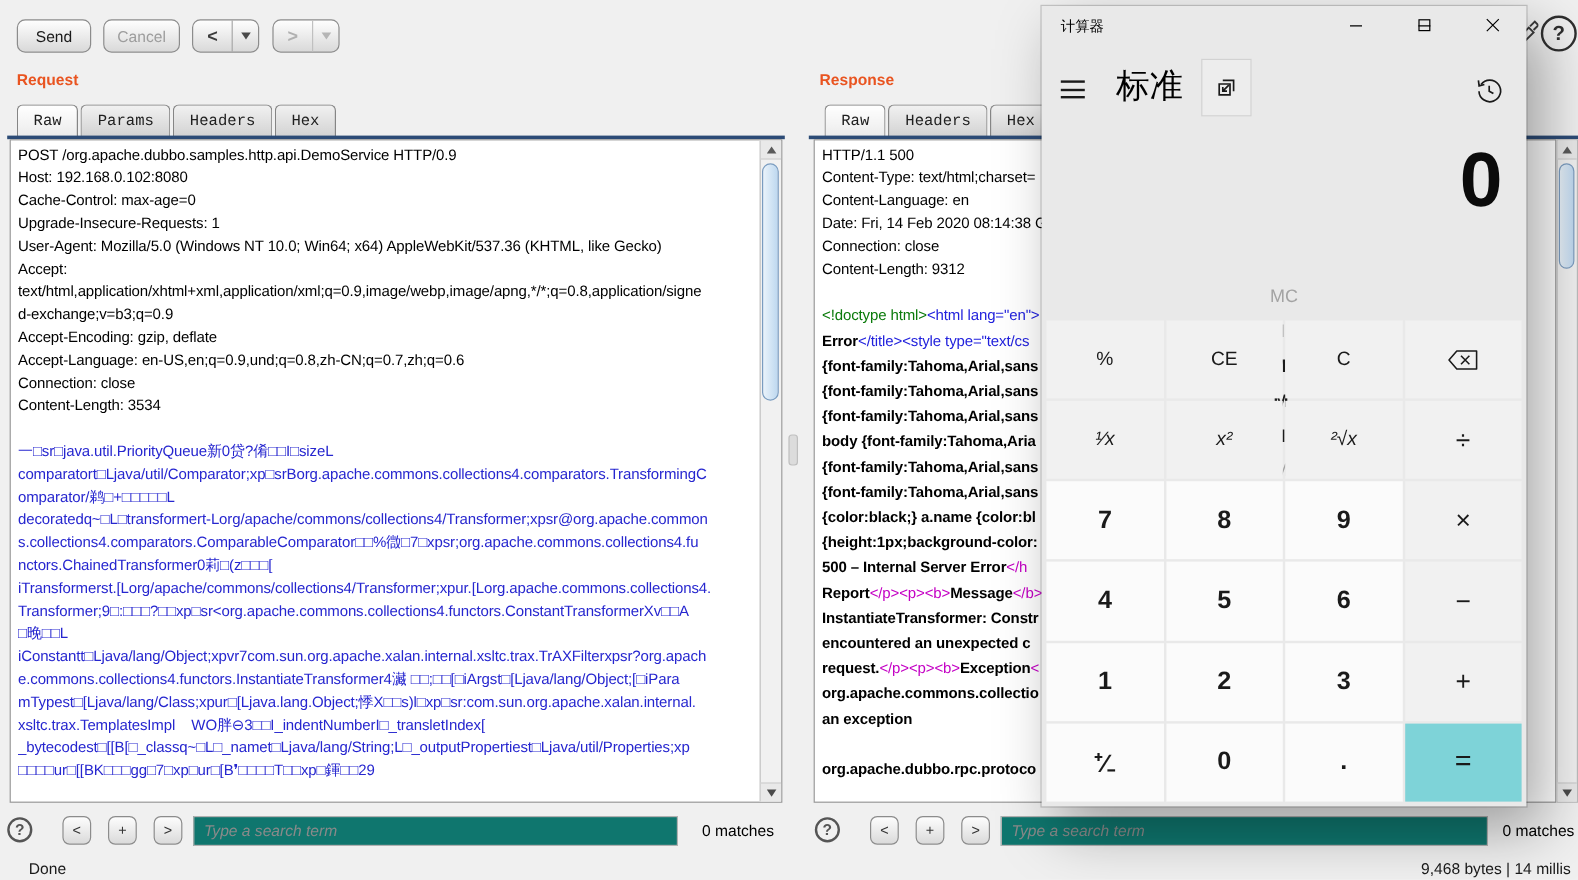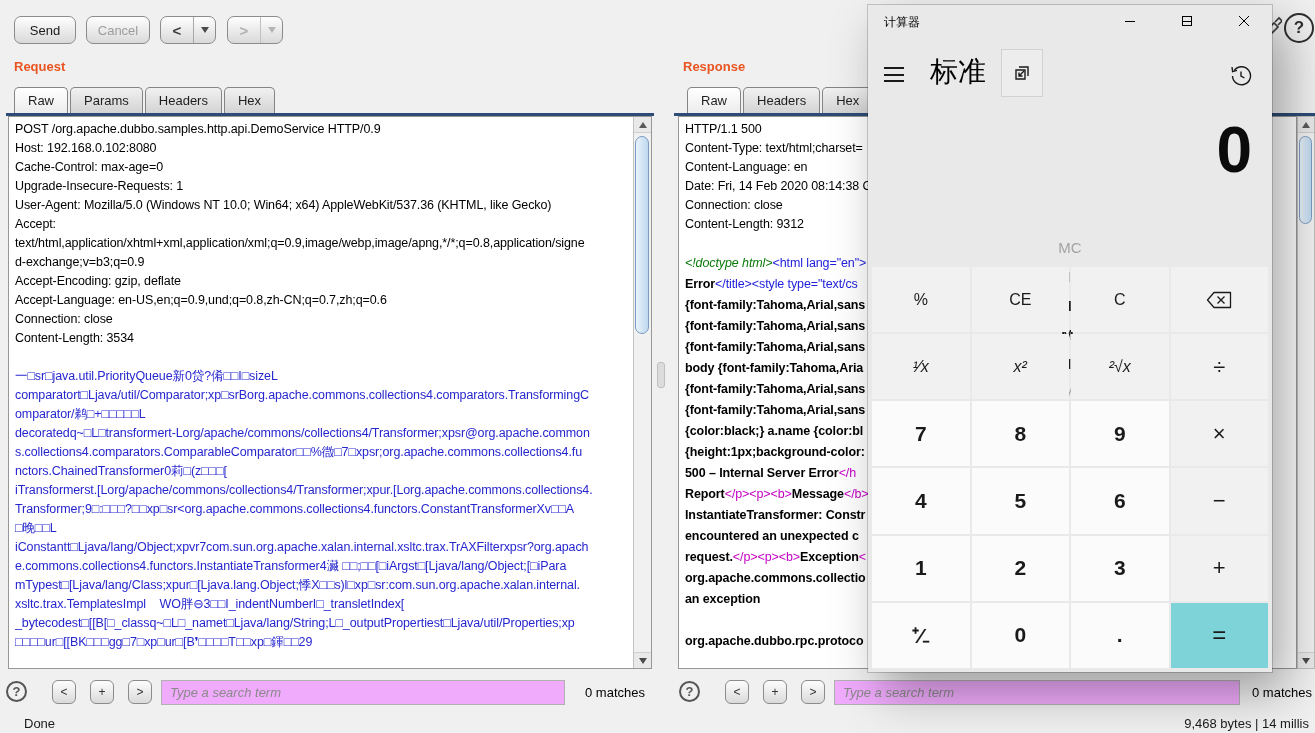--- a/index.html
+++ b/index.html
@@ -18,56 +18,56 @@
                     font-size:15px; font-weight:bold; color:#3c3c3c; border-right:1px solid #a8a8a8; }
   .splitbtn .arr  { width:21px; display:flex; align-items:center; justify-content:center; }
   .splitbtn.disabled .main { color:#b0b0b0; border-right-color:#c0c0c0; }
   .tri-down { width:0; height:0; border-left:4px solid transparent; border-right:4px solid transparent; border-top:6px solid #4a4a4a; }
   .tri-up   { width:0; height:0; border-left:4px solid transparent; border-right:4px solid transparent; border-bottom:6px solid #5a5a5a; }
   .splitbtn.disabled .tri-down { border-top-color:#b5b5b5; }
 
   .sec-label { position:absolute; font-size:13px; font-weight:bold; color:#e95420; }
 
   
-  .tabs { position:absolute; display:flex; gap:2px; height:27px; }
+  .tabs { position:absolute; display:flex; gap:2px; height:27px;font-family:Liberation Mono, monospace; }
   .tab { padding:5px 13px 4px 13px; border:1px solid #858585; border-bottom:none;
          border-radius:5px 5px 0 0; background:linear-gradient(#f1f1f1,#d2d2d2);
          font-size:13px; color:#1f1f1f; }
   .tab.active { background:linear-gradient(#ffffff,#ebebeb); }
   .tab-line { position:absolute; height:3px; background:#2c4b76; }
 
   
   .editor { position:absolute; top:116px; height:553px; background:#ffffff; border:1px solid #979797;
             overflow:hidden; }
   .lines { position:absolute; left:6px; top:3px; right:19px; bottom:0; overflow:hidden;
            font-size:12.5px; line-height:19px; letter-spacing:-0.1px; color:#000; }
   .lines div { white-space:pre; height:19px; }
   .pline { color:#2626cf; }
   .blank { height:19px; }
   .rbody div { height:21px; line-height:21px; font-weight:bold; }
-  .seg-g { color:#0a7a0a; font-style:italic; font-weight:normal; }
+  .seg-g { color:#0a7a0a; font-weight:normal; }
   .seg-bl { color:#2121dd; font-weight:normal; }
   .seg-m { color:#c400c4; font-weight:normal; }
 
   
   .vscroll { position:absolute; top:0; right:0; bottom:0; width:18px; background:#f1f1f1; border-left:1px solid #c2c2c2; }
   .vscroll .cap { position:absolute; left:0; right:0; height:16px; display:flex; align-items:center; justify-content:center; background:#e9e9e9; }
   .vscroll .cap.top { top:0; border-bottom:1px solid #cfcfcf; }
   .vscroll .cap.bot { bottom:0; border-top:1px solid #cfcfcf; }
   .vscroll .thumb { position:absolute; left:1px; right:2px; border:1px solid #7a9cc0; border-radius:8px;
                     background:linear-gradient(90deg,#eaf3fb,#bed8ef); }
   .rs { position:absolute; top:116px; height:553px; left:1297px; width:18px; background:#f1f1f1; border:1px solid #bdbdbd; }
 
   
   .helpc { position:absolute; width:21px; height:21px; border:2px solid #555; border-radius:50%;
            display:flex; align-items:center; justify-content:center; font-size:13px; font-weight:bold; color:#555; background:#fff0; }
   .sbtn { position:absolute; width:24px; height:24px; border:1px solid #8c8c8c; border-radius:6px;
           background:linear-gradient(#fdfdfd,#dadada); font-size:12px; color:#333;
           display:flex; align-items:center; justify-content:center; }
-  .search { position:absolute; height:25px; border:1px solid #b1b1b1; background:#f0abfc; font-size:13px;
+  .search { position:absolute; height:25px; border:1px solid #b1b1b1; background:#0f766e; font-size:13px;
             padding:0 8px; font-family:"Liberation Sans",sans-serif; }
   .search::placeholder { color:#8a8a8a; font-style:italic; }
   .matches { position:absolute; font-size:13px; color:#000; }
   .status { position:absolute; font-size:13px; color:#1a1a1a; }
 
   .splitter-handle { position:absolute; left:657px; top:362px; width:8px; height:26px;
                      background:#dcdcdc; border:1px solid #bfbfbf; border-radius:3px; }
 
   
   .help-big { position:absolute; left:1284px; top:13px; width:30px; height:30px; border:2.5px solid #2f2f2f;

